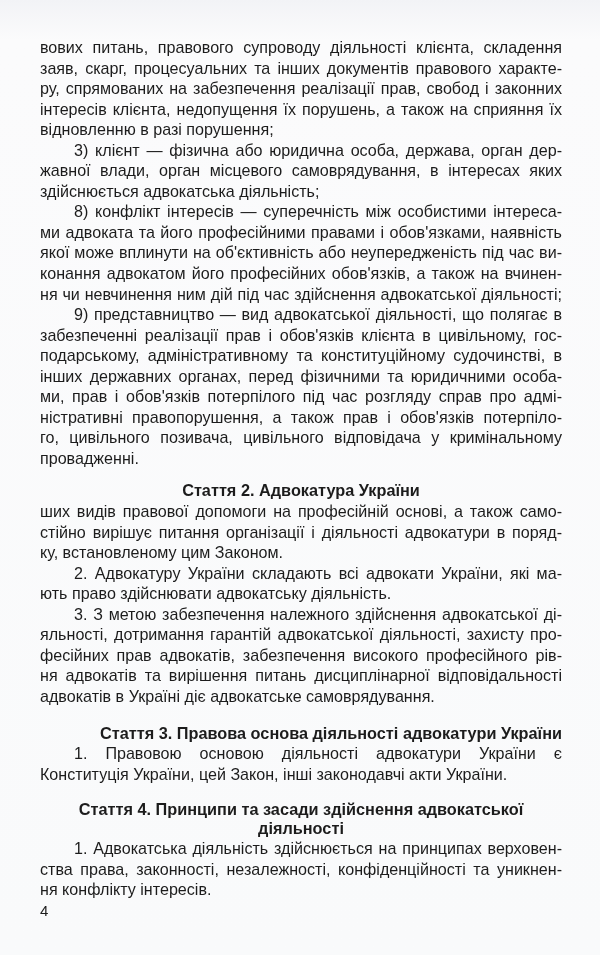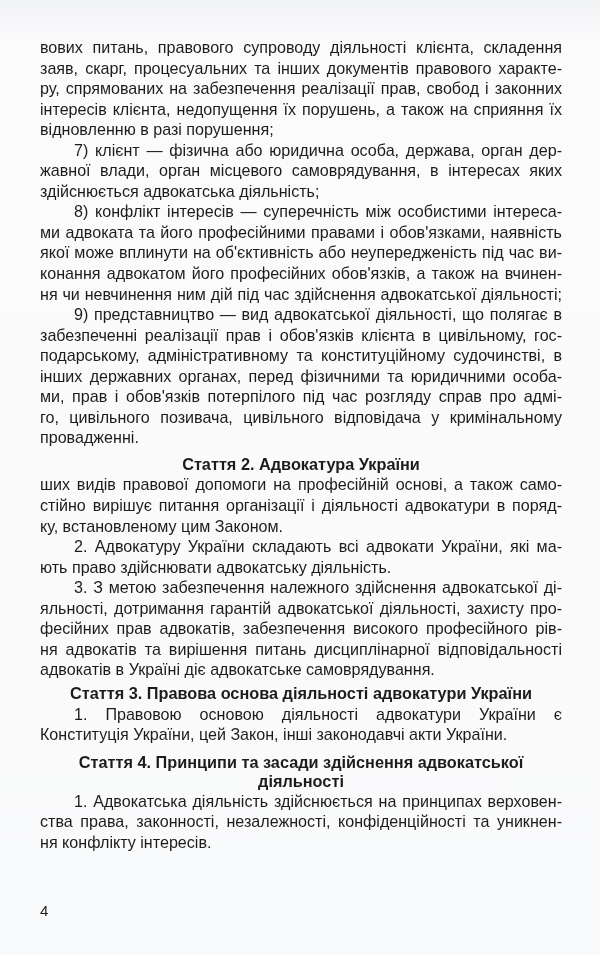--- a/index.html
+++ b/index.html
@@ -18,61 +18,62 @@
     position: absolute; left: 40px; top: 37px; width: 522px;
     font-size: 16.1px; line-height: 20.55px;
   }
   .line { white-space: nowrap; height: 20.55px; display: block; }
   .just { text-align: justify; text-align-last: justify; white-space: normal; }
   .indent { padding-left: 34px; }
   .heading {
     font-weight: bold; text-align: center; display: block;
     font-size: 16.3px;
   }
-  .h-art2 { margin-top: 6px; }
-  .h-art3 { margin-top: 3px; }
-  .h-art4 { margin-top: 8px; line-height: 19px; }
+  .h-art2 { margin-top: 12px; }
+  .h-art3 { margin-top: 16px; text-align: right; }
+  .h-art4 { margin-top: 16px; line-height: 19px; }
   .page-num {
     position: absolute; left: 40px; top: 902px; font-size: 15px;
   }
 </style>
 </head>
 <body>
 
 <div class="page">
   <div class="text">
 
     <div>
       <span class="line just">вових питань, правового супроводу діяльності клієнта, складення</span>
       <span class="line just">заяв, скарг, процесуальних та інших документів правового характе-</span>
       <span class="line just">ру, спрямованих на забезпечення реалізації прав, свобод і законних</span>
       <span class="line just">інтересів клієнта, недопущення їх порушень, а також на сприяння їх</span>
       <span class="line">відновленню в разі порушення;</span>
     </div>
 
     <div>
-      <span class="line just indent">7) клієнт — фізична або юридична особа, держава, орган дер-</span>
+      <span class="line just indent">3) клієнт — фізична або юридична особа, держава, орган дер-</span>
       <span class="line just">жавної влади, орган місцевого самоврядування, в інтересах яких</span>
       <span class="line">здійснюється адвокатська діяльність;</span>
     </div>
 
     <div>
       <span class="line just indent">8) конфлікт інтересів — суперечність між особистими інтереса-</span>
       <span class="line just">ми адвоката та його професійними правами і обов'язками, наявність</span>
       <span class="line just">якої може вплинути на об'єктивність або неупередженість під час ви-</span>
       <span class="line just">конання адвокатом його професійних обов'язків, а також на вчинен-</span>
       <span class="line just">ня чи невчинення ним дій під час здійснення адвокатської діяльності;</span>
     </div>
 
     <div>
       <span class="line just indent">9) представництво — вид адвокатської діяльності, що полягає в</span>
       <span class="line just">забезпеченні реалізації прав і обов'язків клієнта в цивільному, гос-</span>
       <span class="line just">подарському, адміністративному та конституційному судочинстві, в</span>
       <span class="line just">інших державних органах, перед фізичними та юридичними особа-</span>
       <span class="line just">ми, прав і обов'язків потерпілого під час розгляду справ про адмі-</span>
+      <span class="line just">ністративні правопорушення, а також прав і обов'язків потерпіло-</span>
       <span class="line just">го, цивільного позивача, цивільного відповідача у кримінальному</span>
       <span class="line">провадженні.</span>
     </div>
 
     <div>
       <span class="heading h-art2">Стаття 2. Адвокатура України</span>
       <span class="line just">ших видів правової допомоги на професійній основі, а також само-</span>
       <span class="line just">стійно вирішує питання організації і діяльності адвокатури в поряд-</span>
       <span class="line">ку, встановленому цим Законом.</span>
       <span class="line just indent">2. Адвокатуру України складають всі адвокати України, які ма-</span>

